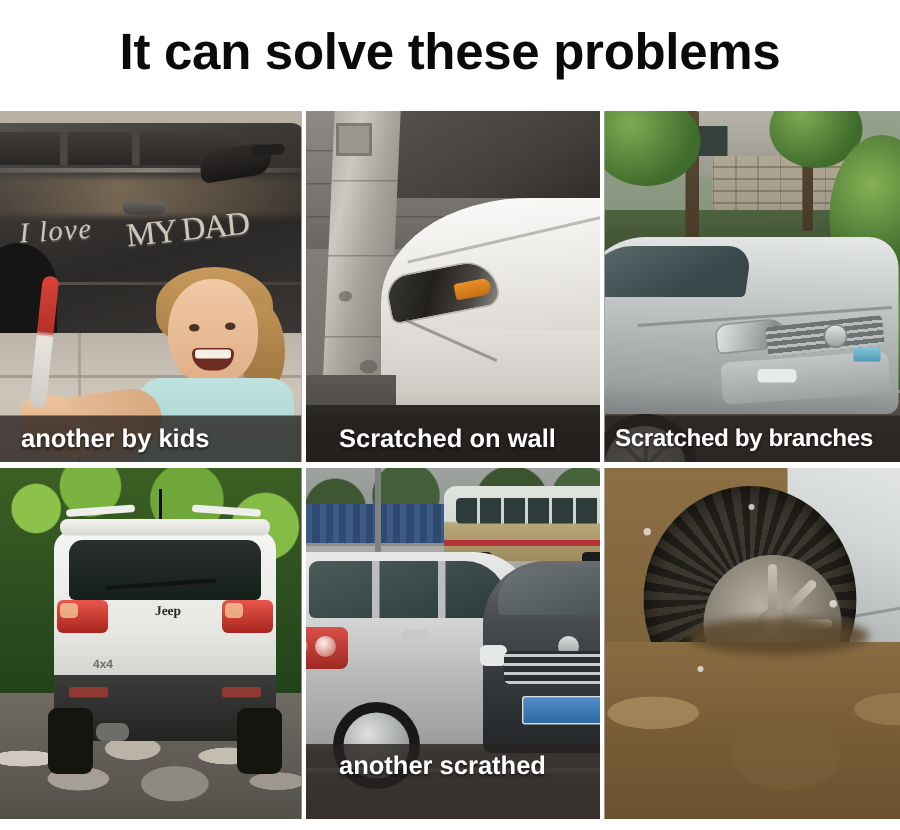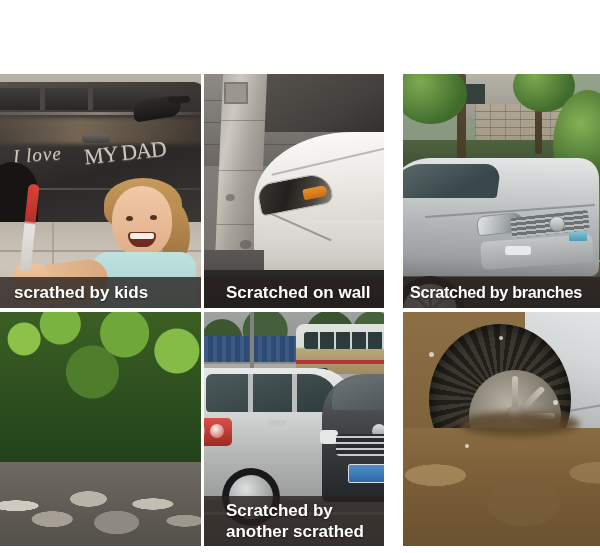--- a/index.html
+++ b/index.html
@@ -27,21 +27,21 @@
   }
   .row{position:absolute;left:0;width:600px;height:234px;}
   .row1{top:0;}
   .row2{top:238px;}
 
   .cell{
     position:absolute;top:0;height:234px;overflow:hidden;
     background:#6b6b6b;
   }
   .c0{left:0;width:201px;}
-  .c1{left:204px;width:180px;}
+  .c1{left:204px;width:196px;}
   .c2{left:403px;width:232px;}
 
   .photo{position:absolute;inset:0;overflow:hidden;}
 
   
   .caption{
     position:absolute;left:0;bottom:0;width:100%;
     background:rgba(40,34,31,0.80);
     color:#ffffff;
     font-weight:bold;
@@ -531,20 +531,21 @@
      background:radial-gradient(ellipse at 50% 40%,rgba(90,70,42,.85) 0 60px,transparent 61px);
      filter:blur(3px);
   }
   .p6 .drop{position:absolute;background:rgba(235,232,226,.8);border-radius:50%;}
 </style>
 </head>
 <body>
 
 <div class="page">
 
+  <div class="title">It can solve these problems</div>
 
   <div class="grid">
 
     <div class="row row1">
 
       <div class="cell c0">
         <div class="photo p1">
           <div class="sky"></div>
           <div class="cardoor">
             <div class="window"></div>
@@ -566,21 +567,21 @@
           <div class="girl-hair2"></div>
           <div class="girl-head"></div>
           <div class="eye e1"></div>
           <div class="eye e2"></div>
           <div class="mouth"></div>
           <div class="teeth"></div>
           <div class="girl-body"></div>
           <div class="girl-arm"></div>
           <div class="hand"></div>
           <div class="driver"></div>
-          <div class="caption cap-1line">scrathed by kids</div>
+          <div class="caption cap-1line">another by kids</div>
         </div>
       </div>
 
       <div class="cell c1">
         <div class="photo p2">
           <div class="backwall">
             <div class="bwline" style="top:26px"></div>
             <div class="bwline" style="top:48px"></div>
             <div class="bwline" style="top:70px"></div>
           </div>
@@ -646,20 +647,41 @@
         </div>
       </div>
     </div>
 
     <div class="row row2">
 
       <div class="cell c0">
         <div class="photo p4">
           <div class="bush"></div>
           <div class="rocks"></div>
+          <div class="jeep">
+            <div class="antenna"></div>
+            <div class="rail r1"></div>
+            <div class="rail r2"></div>
+            <div class="spoiler"></div>
+            <div class="rwin"></div>
+            <div class="wiper"></div>
+            <div class="tail tl"></div>
+            <div class="tail tr"></div>
+            <div class="badge">Jeep</div>
+            <div class="b4x4">4x4</div>
+            <div class="plate">
+              <span>4L4T</span>
+            </div>
+            <div class="lowbump"></div>
+            <div class="reflect rf1"></div>
+            <div class="reflect rf2"></div>
+            <div class="exh"></div>
+            <div class="tyre ty1"></div>
+            <div class="tyre ty2"></div>
+          </div>
         </div>
       </div>
 
       <div class="cell c1">
         <div class="photo p5">
           <div class="sky"></div>
           <div class="trees"></div>
           <div class="fence"></div>
           <div class="pole"></div>
           <div class="bus">
@@ -685,21 +707,20 @@
           </div>
           <div class="dark">
             <div class="dwin"></div>
             <div class="demblem"></div>
             <div class="dhl dhl1"></div>
 
             <div class="dgrille"></div>
             <div class="dplate"></div>
           </div>
           <div class="caption cap-2line">
-            <div>Scratched by</div>
             <div>another scrathed</div>
           </div>
         </div>
       </div>
 
       <div class="cell c2">
         <div class="photo p6">
           <div class="body"></div>
           <div class="bodyline"></div>
           <div class="arch"></div>

